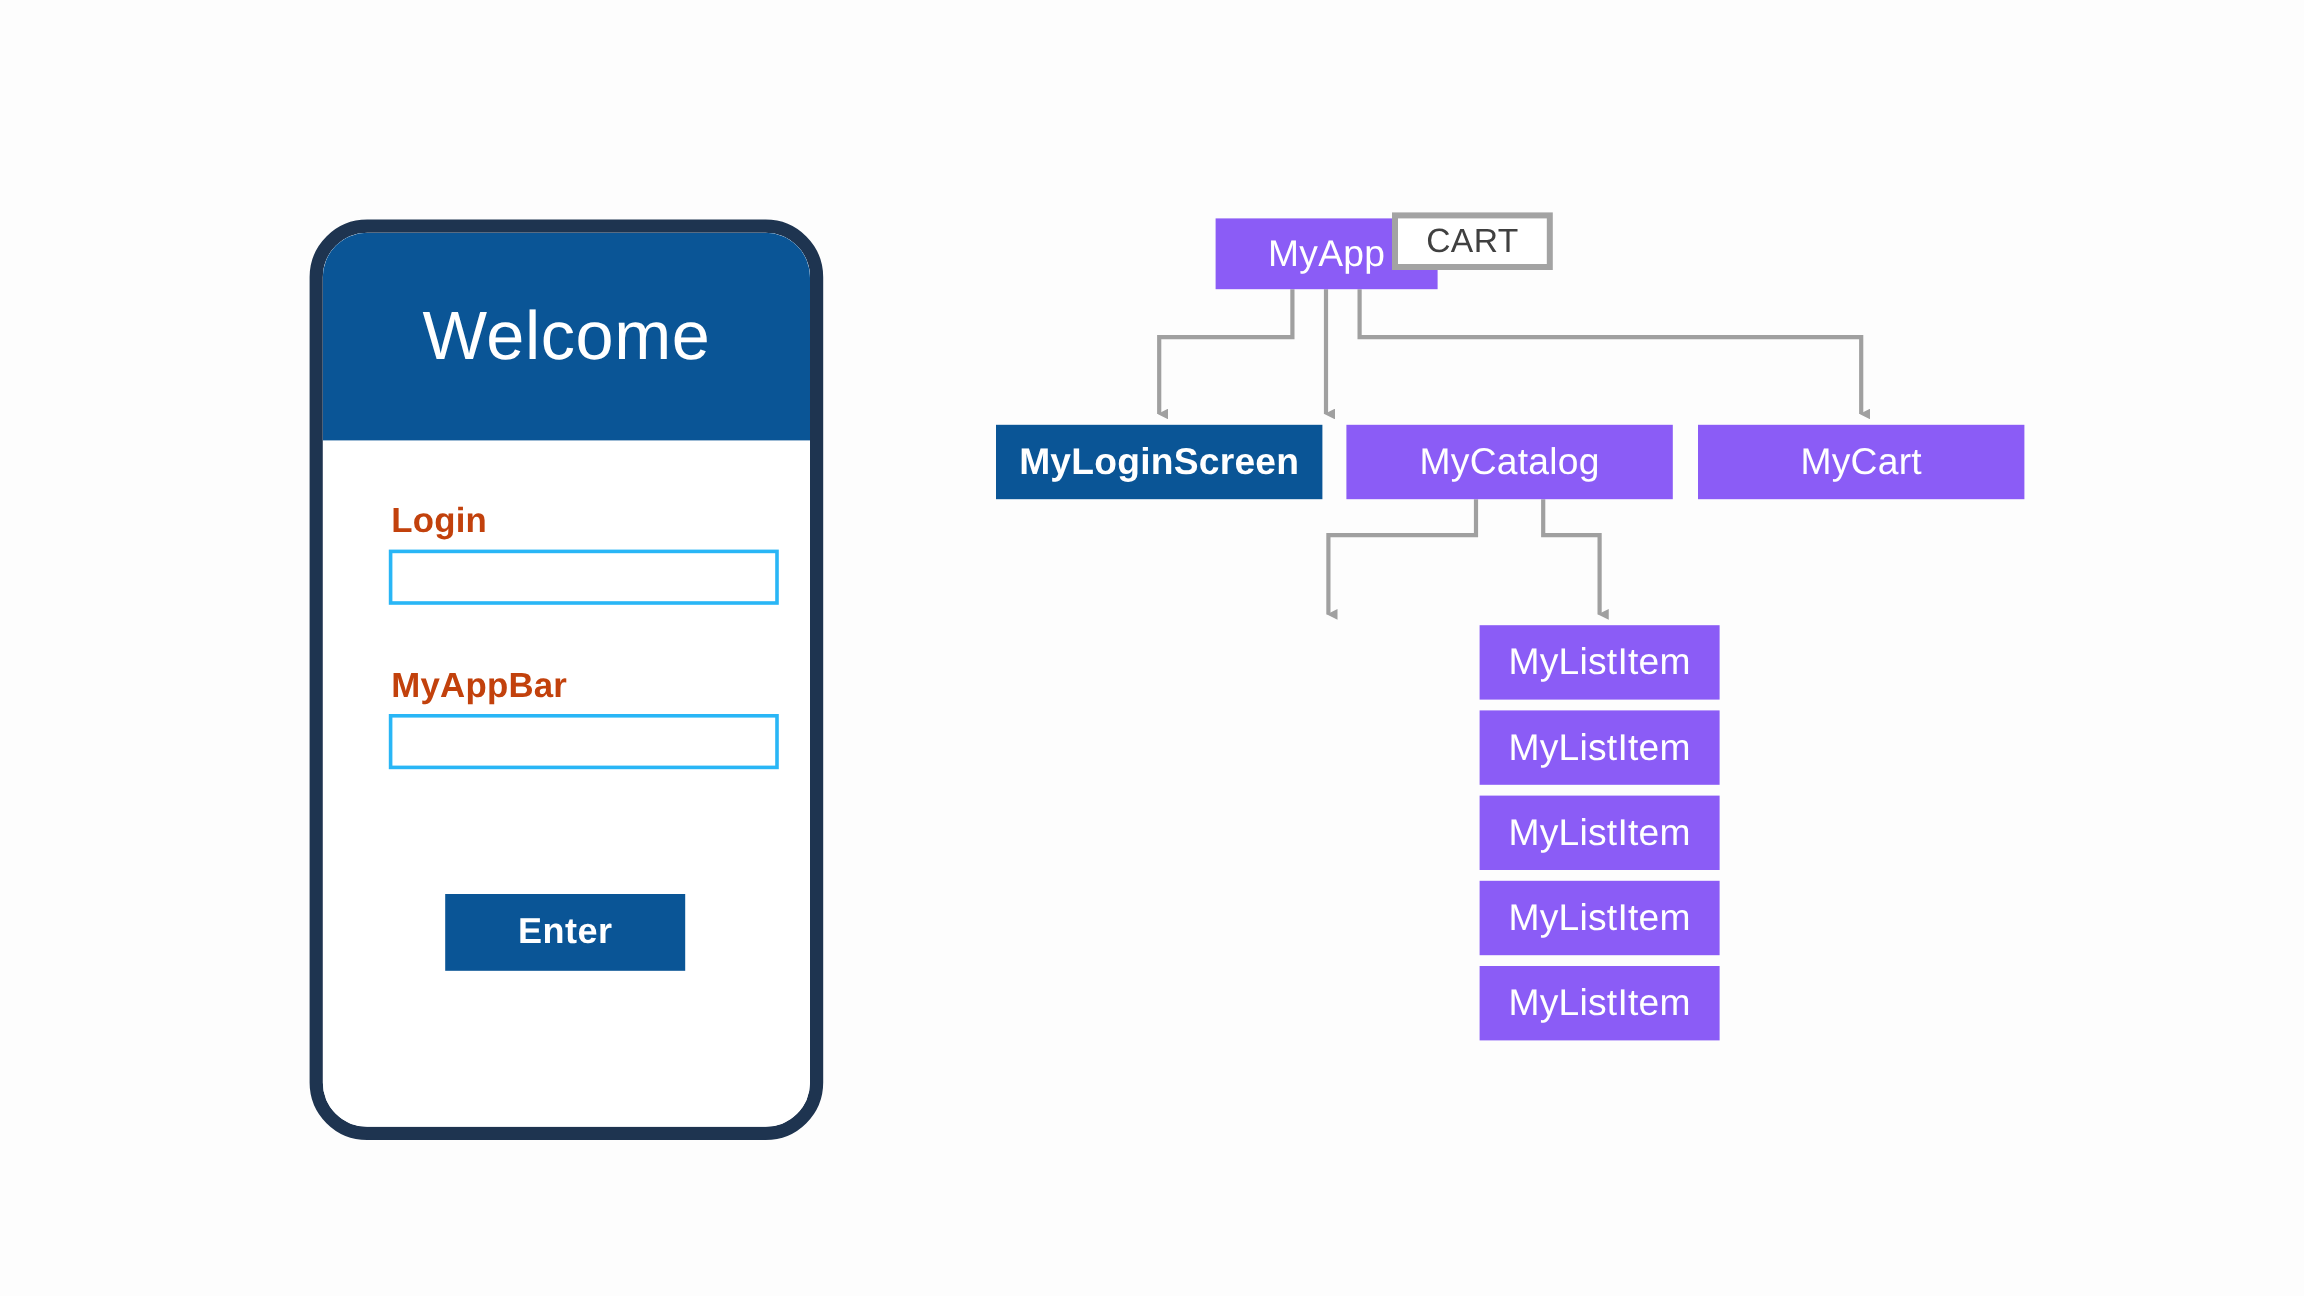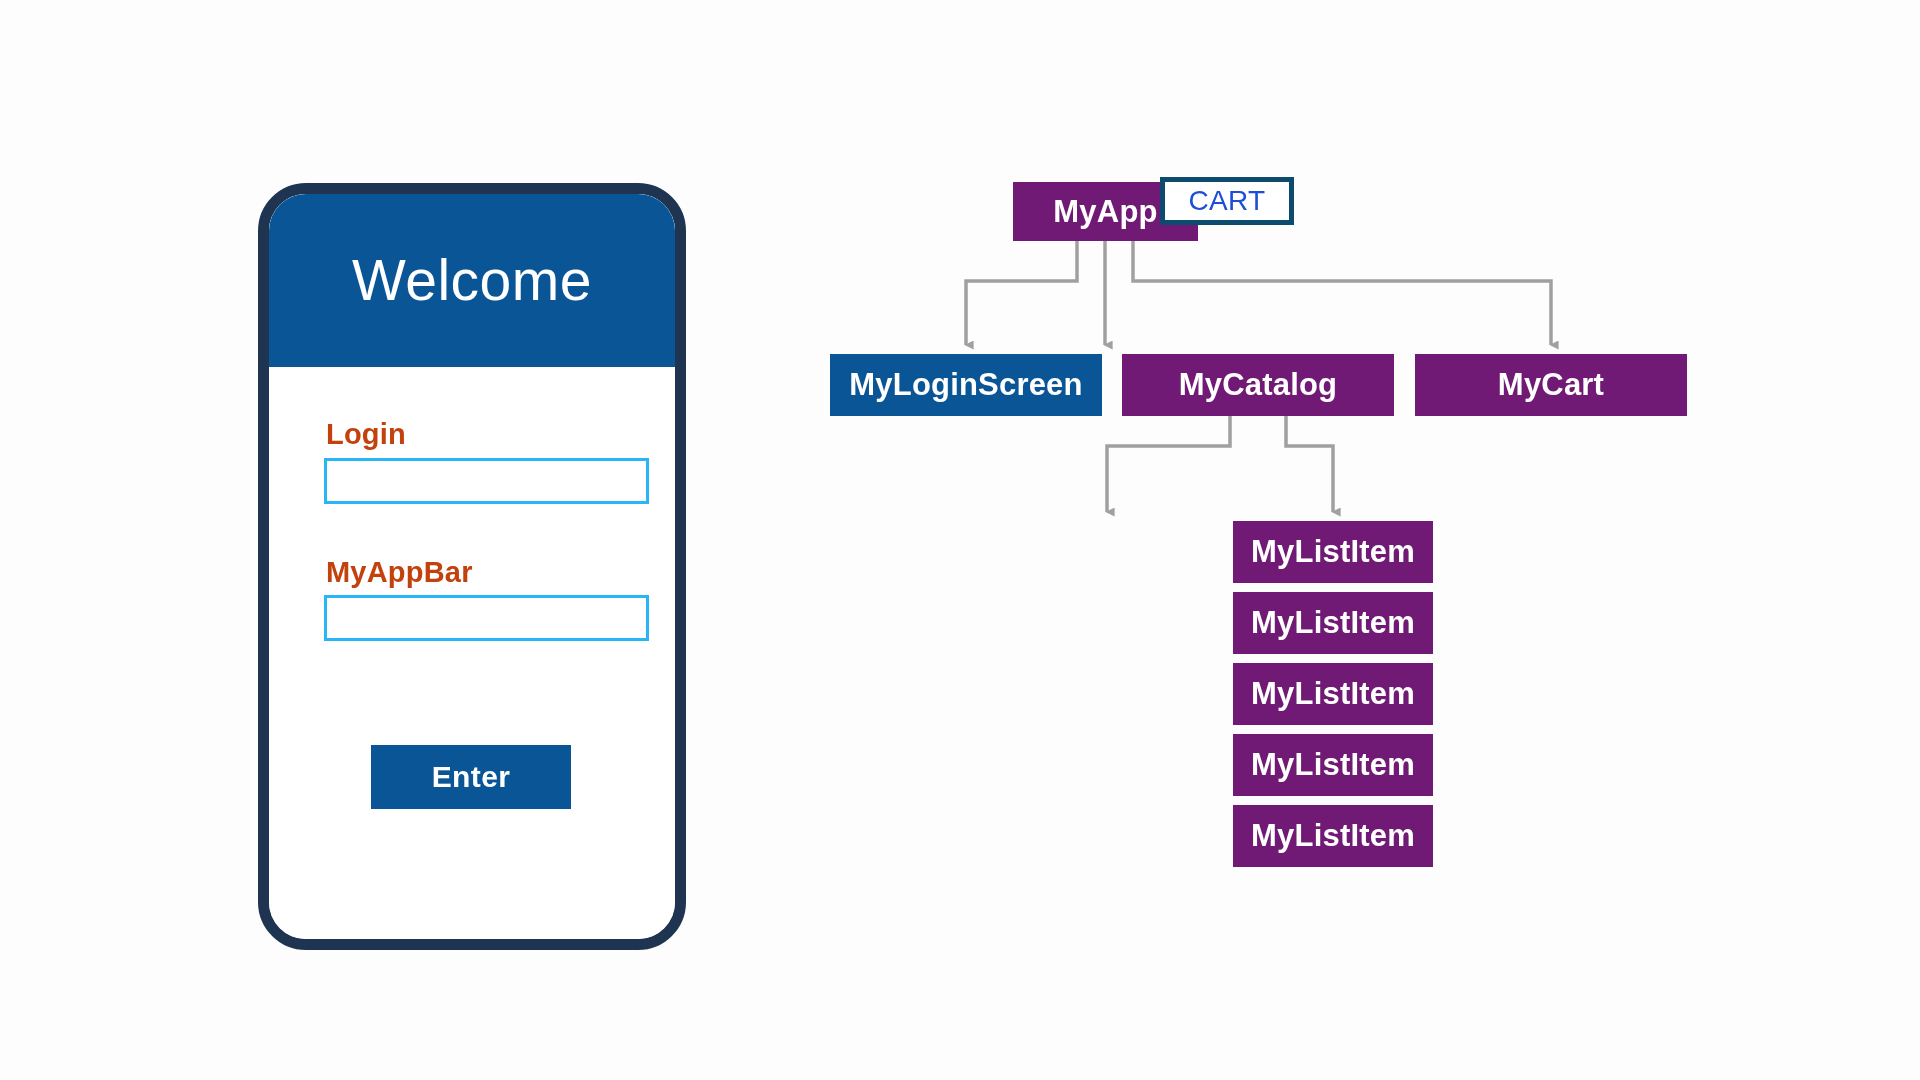--- a/index.html
+++ b/index.html
@@ -108,45 +108,45 @@
   }
   #tree-svg {
     position: absolute;
     left: 0;
     top: 0;
     width: 1010px;
     height: 820px;
   }
   .tree-node {
     position: absolute;
-    background: #701a75;
+    background: #8b5cf6;
     color: #ffffff;
     display: flex;
     align-items: center;
     justify-content: center;
     font-size: 31px;
-    font-weight: 700;
+    font-weight: 400;
     letter-spacing: 0.2px;
     box-sizing: border-box;
     white-space: nowrap;
   }
   .tree-node.highlight {
     background: #0a5596;
     font-weight: 700;
   }
   #node-myapp      { left: 183px; top: 32px;  width: 185px; height: 59px; }
   #cart-badge {
     position: absolute;
     left: 330px;
     top: 27px;
     width: 134px;
     height: 48px;
-    border: 5px solid #0c4a6e;
-    background: #ffffff;
-    color: #1d4ed8;
+    border: 5px solid #a3a3a3;
+    background: #ffffff;
+    color: #404040;
     font-size: 28px;
     display: flex;
     align-items: center;
     justify-content: center;
     box-sizing: border-box;
     letter-spacing: 0.3px;
   }
   #node-myloginscreen { left: 0px;   top: 204px; width: 272px; height: 62px; }
   #node-mycatalog     { left: 292px; top: 204px; width: 272px; height: 62px; }
   #node-mycart        { left: 585px; top: 204px; width: 272px; height: 62px; text-align: center; }

